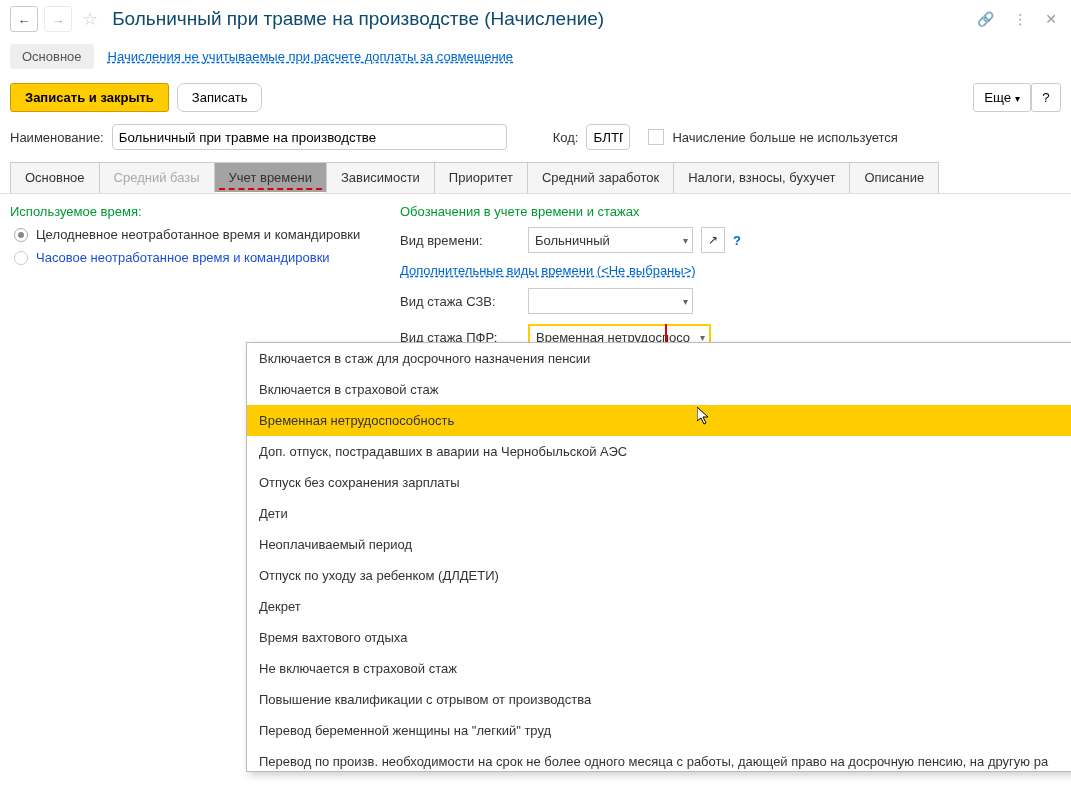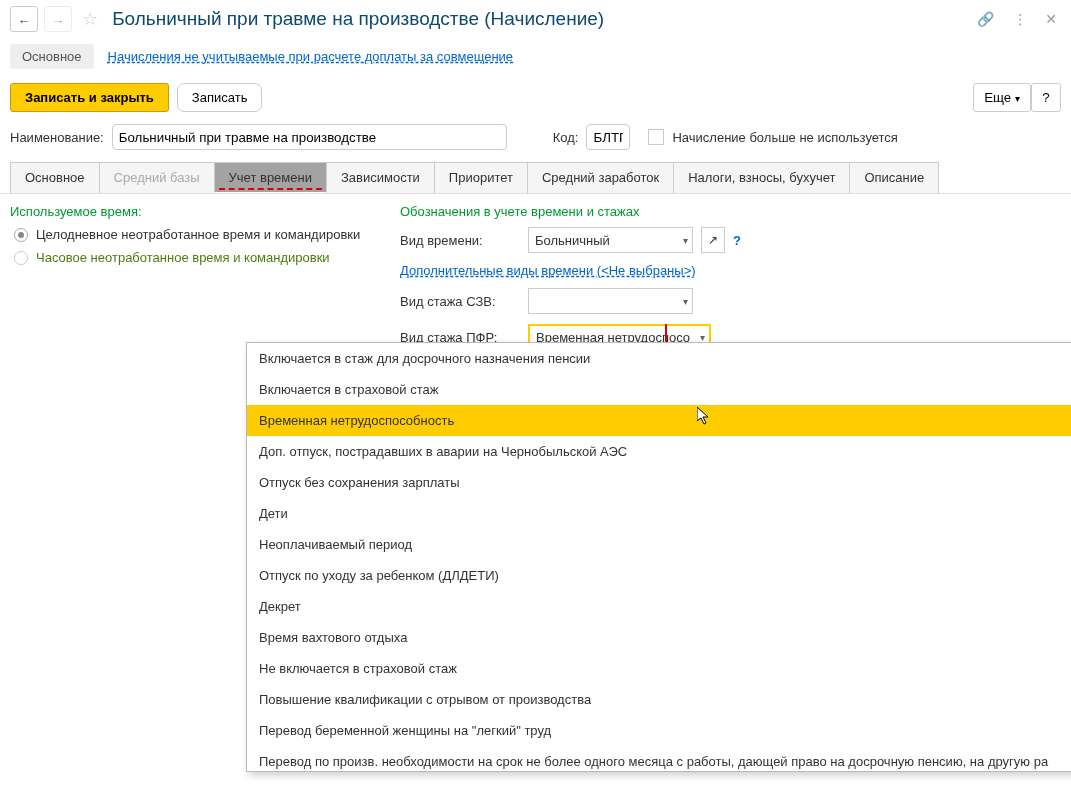--- a/index.html
+++ b/index.html
@@ -37,21 +37,21 @@
 .tab.active { background: #a3a3a3; border-bottom: 1px solid #fff; z-index: 1; }
 .tab.dashed::after { content: ""; position: absolute; left: 4px; right: 4px; bottom: 2px; border-bottom: 2px dashed #d00; }
 
 .content { display: flex; padding: 10px; gap: 20px; }
 .col-left { width: 370px; }
 .col-right { flex: 1; }
 .section-title { color: #009933; margin-bottom: 8px; }
 .radio-row { display: flex; align-items: center; gap: 8px; margin-bottom: 8px; padding-left: 4px; }
 .radio { width: 14px; height: 14px; border: 1px solid #aaa; border-radius: 50%; display: inline-flex; align-items: center; justify-content: center; }
 .radio.checked::after { content: ""; width: 6px; height: 6px; background: #888; border-radius: 50%; }
-.radio-row.disabled { color: #4d7c0f; }
+.radio-row.disabled { color: #1d4ed8; }
 .radio-row.disabled .radio { border-color: #ccc; }
 
 .field-row { display: flex; align-items: center; gap: 8px; margin-bottom: 10px; }
 .field-label { width: 120px; }
 .select-box { border: 1px solid #ccc; height: 26px; display: flex; align-items: center; padding: 0 6px; position: relative; }
 .select-box.w165 { width: 165px; }
 .select-box .arrow { position: absolute; right: 4px; font-size: 10px; color: #666; }
 .open-btn { width: 24px; height: 26px; border: 1px solid #ccc; display: flex; align-items: center; justify-content: center; font-size: 12px; cursor: pointer; }
 .help-q { color: #0066cc; cursor: pointer; font-weight: bold; }
 .link-dashed { color: #0066cc; text-decoration: underline; text-decoration-style: dashed; cursor: pointer; }

